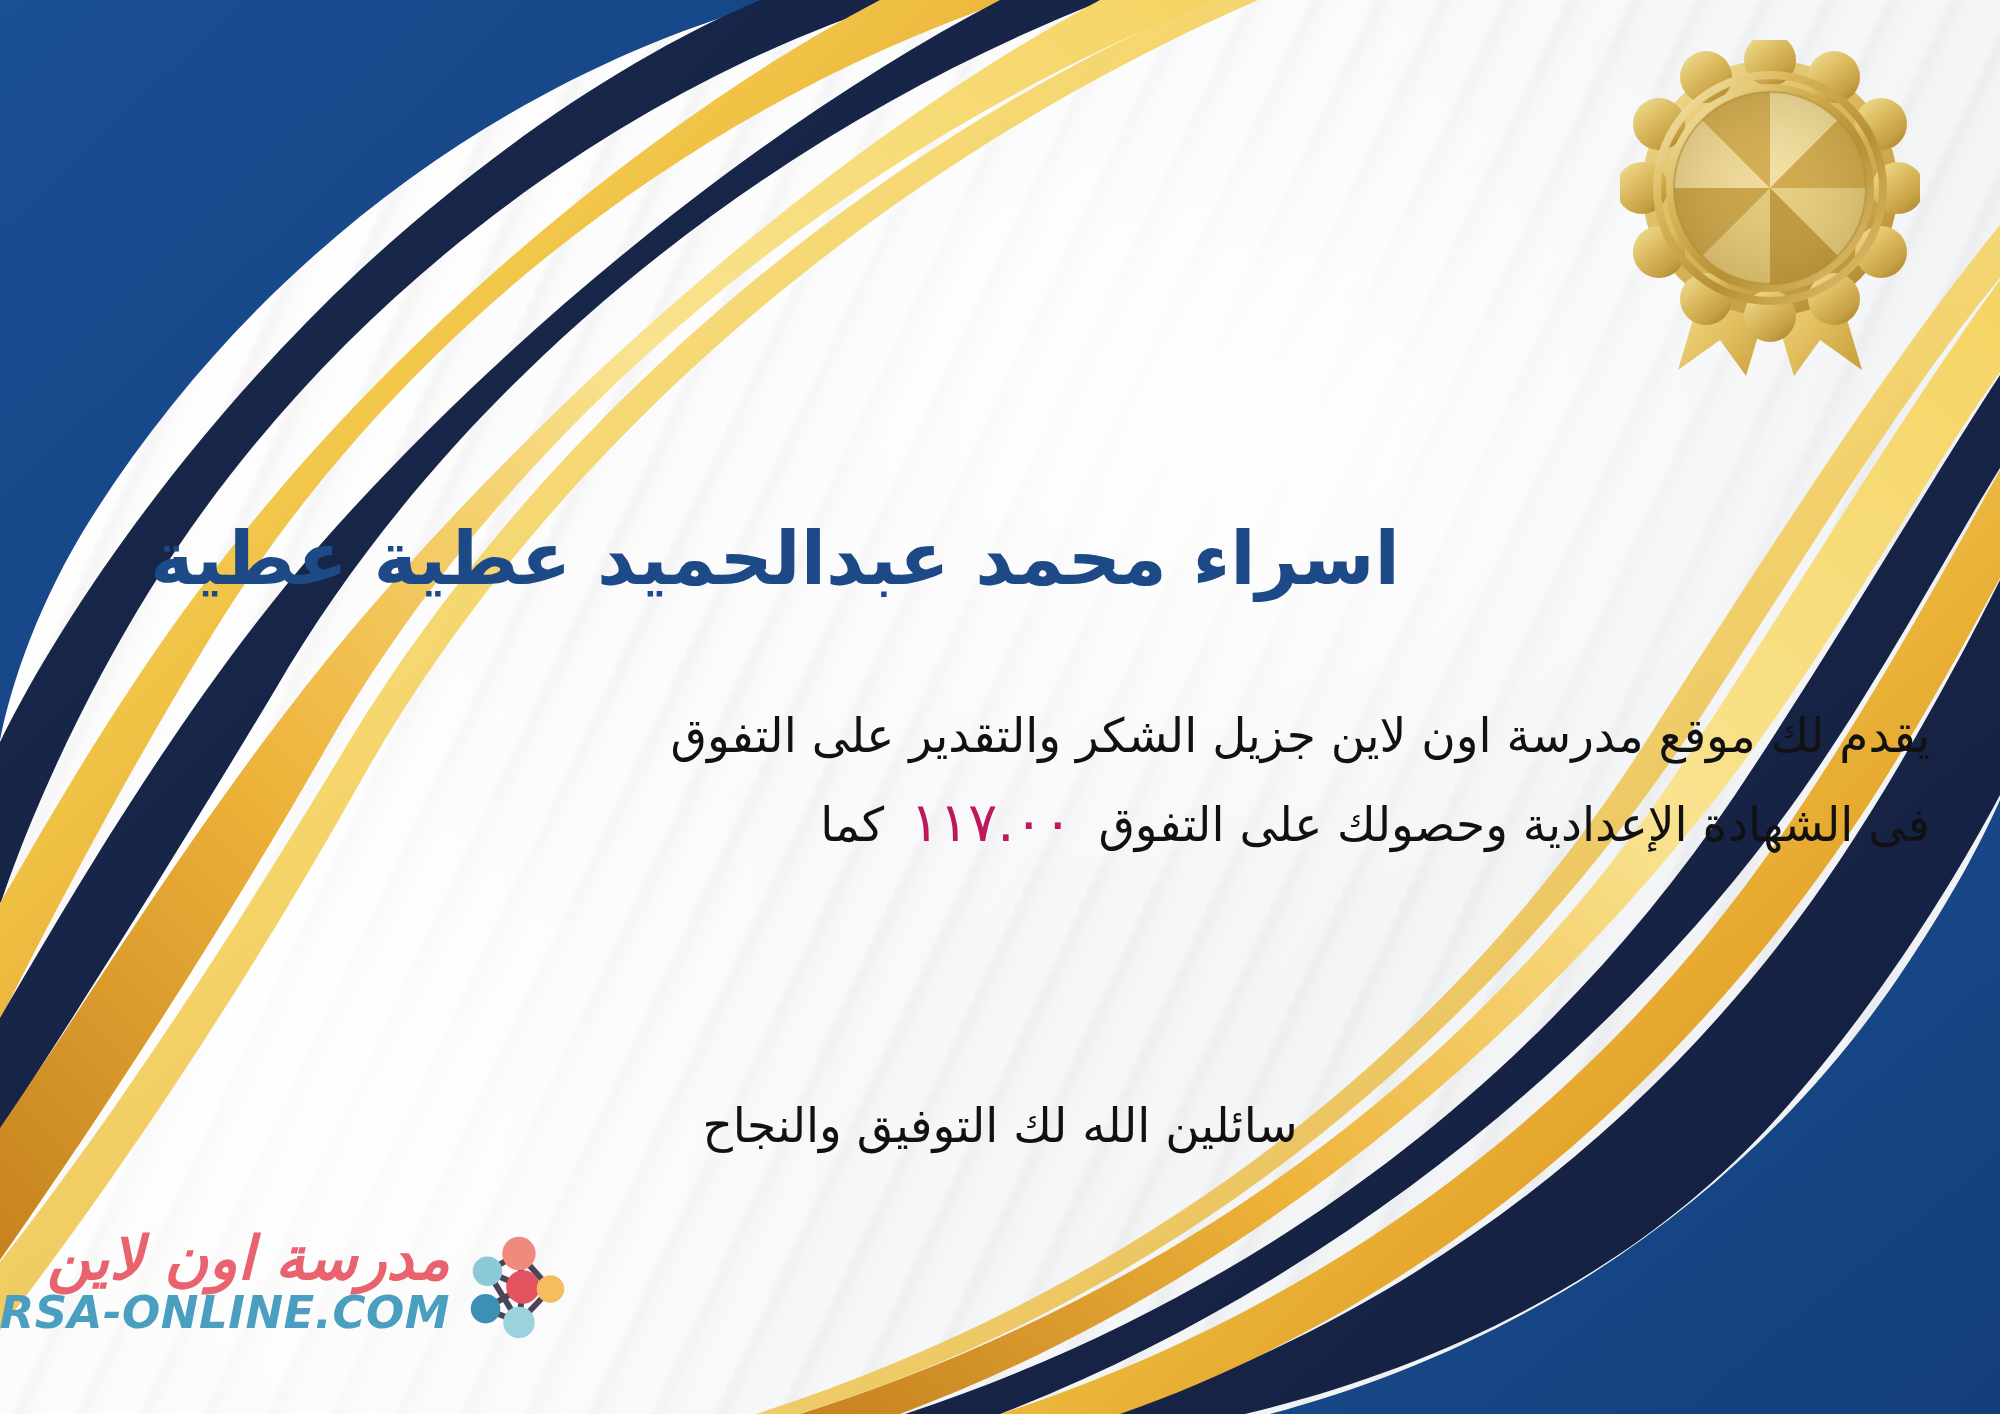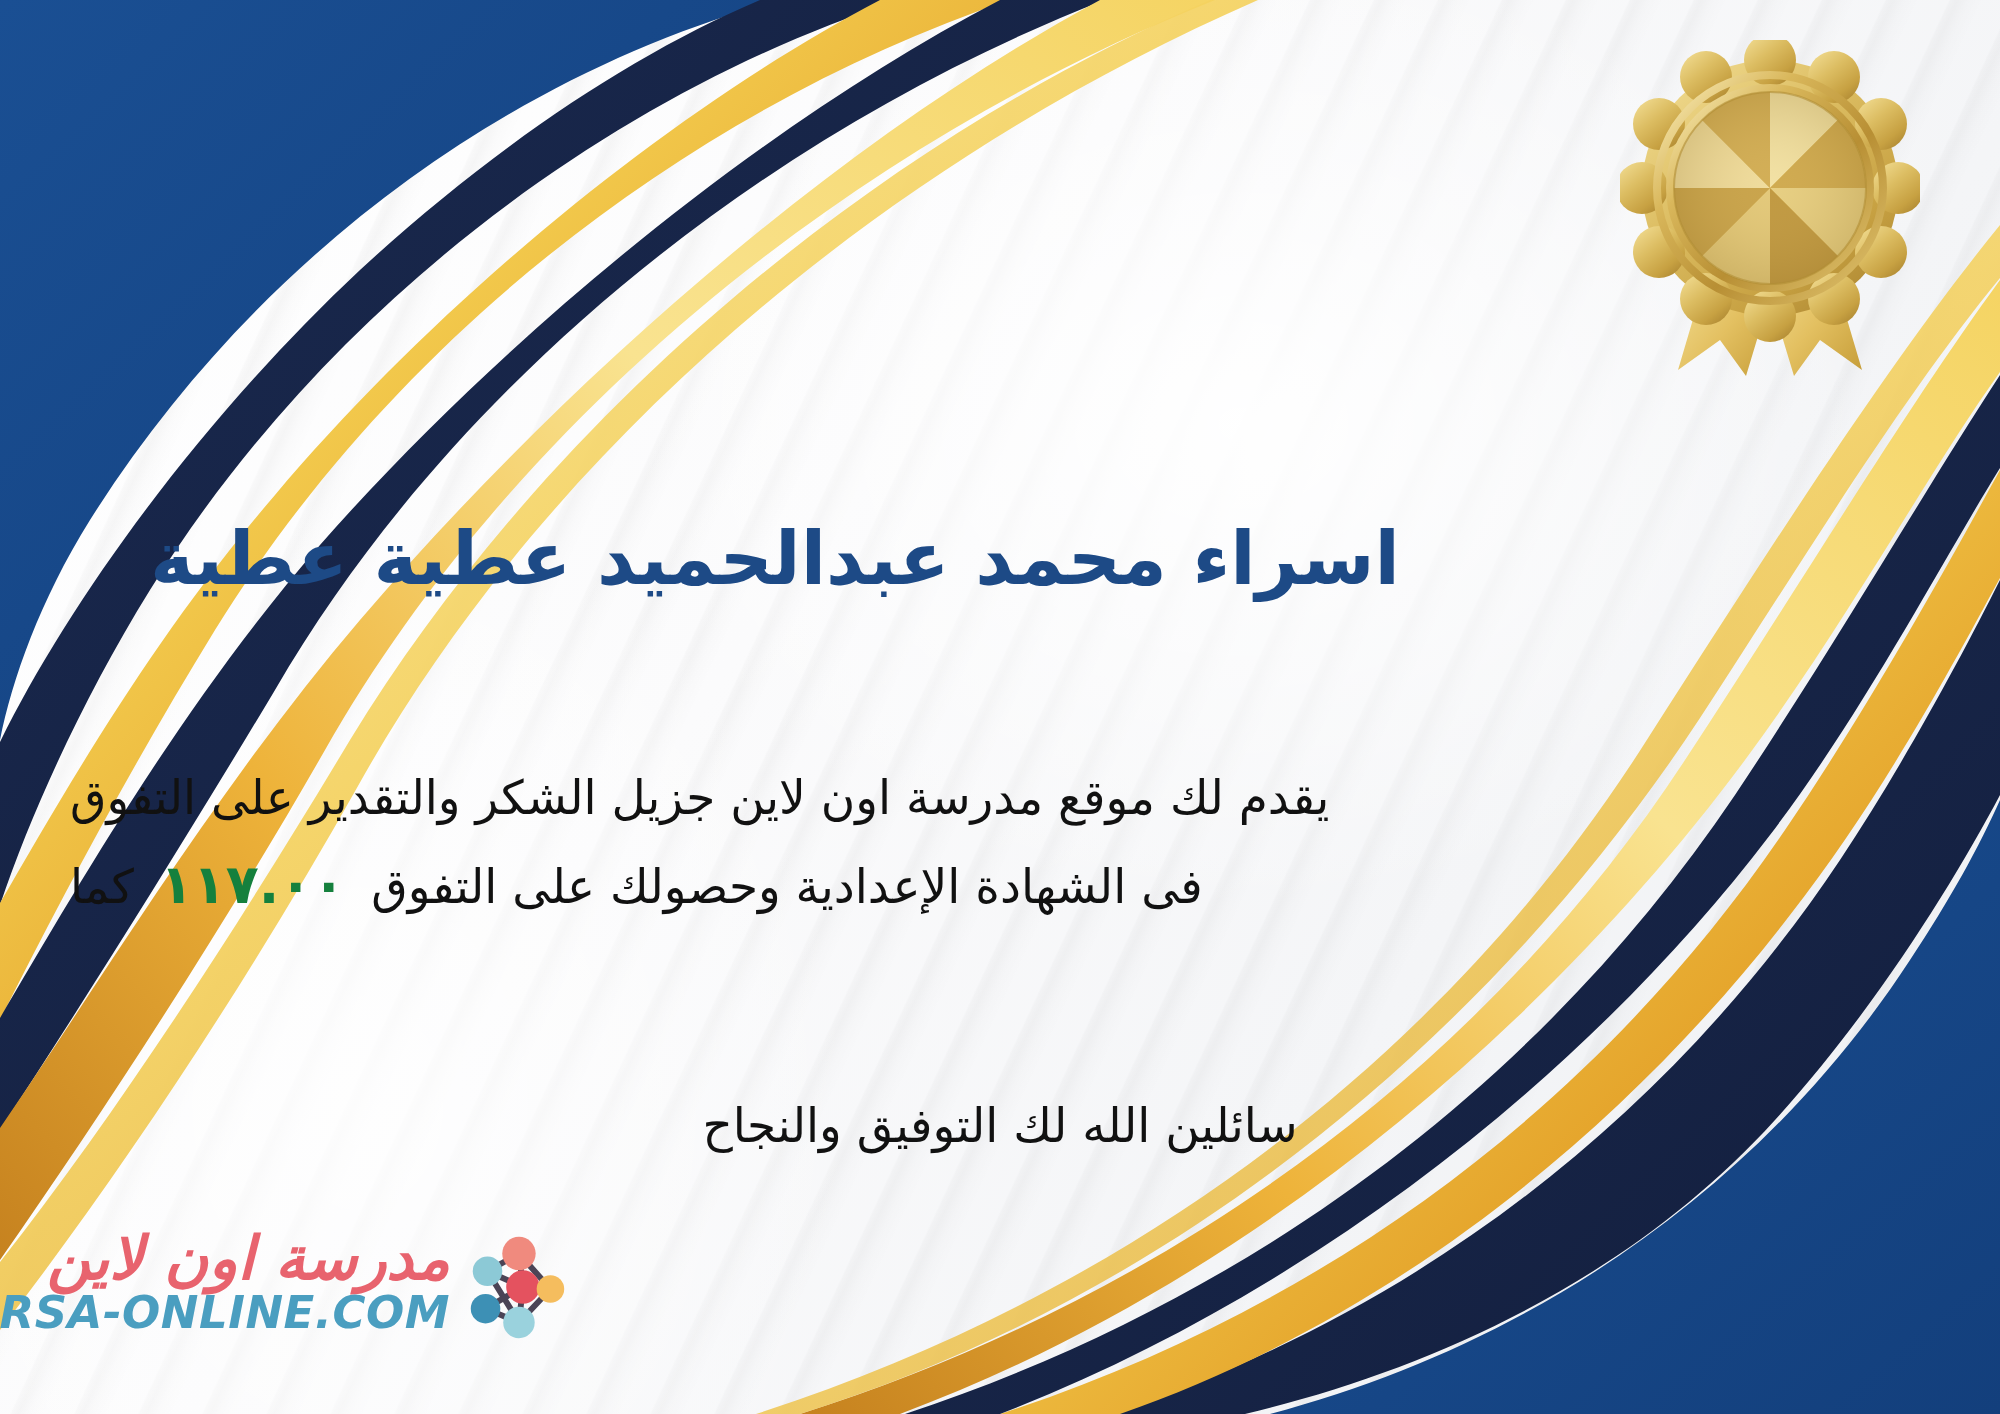--- a/index.html
+++ b/index.html
@@ -85,34 +85,34 @@
     text-align: left;
     font-size: 74px;
     font-weight: 700;
     color: #1d4a86;
     line-height: 1.25;
     padding: 0 150px;
   }
 
   .body-block {
     position: absolute;
-    top: 758px;
+    top: 696px;
     left: 70px;
     right: 70px;
-    text-align: left;
+    text-align: right;
     font-size: 47px;
     font-weight: 400;
     color: #111111;
     line-height: 1.72;
     direction: rtl;
   }
   .body-line { display: block; white-space: nowrap; }
   .score-value {
-    color: #15803d;
-    font-weight: 700;
+    color: #be185d;
+    font-weight: 400;
     font-size: 54px;
     padding: 0 26px;
     display: inline-block;
     direction: ltr;
     unicode-bidi: embed;
   }
 
   .closing-line {
     position: absolute;
     top: 1098px;

